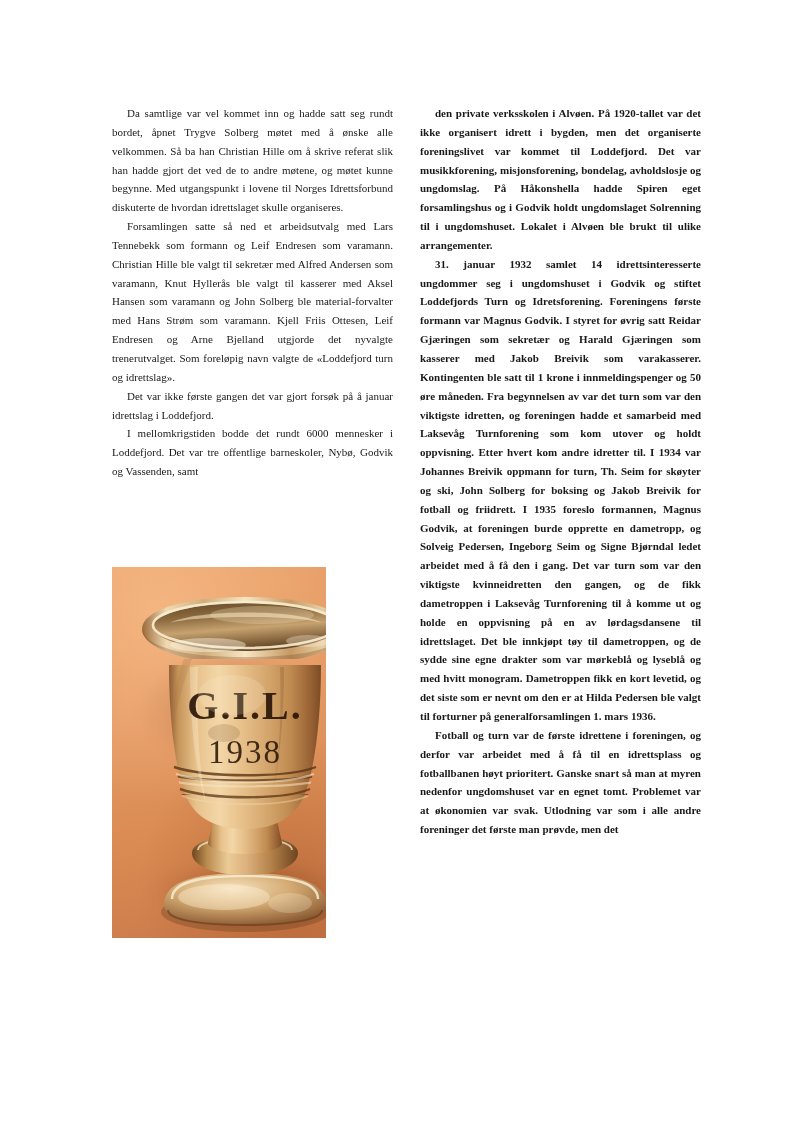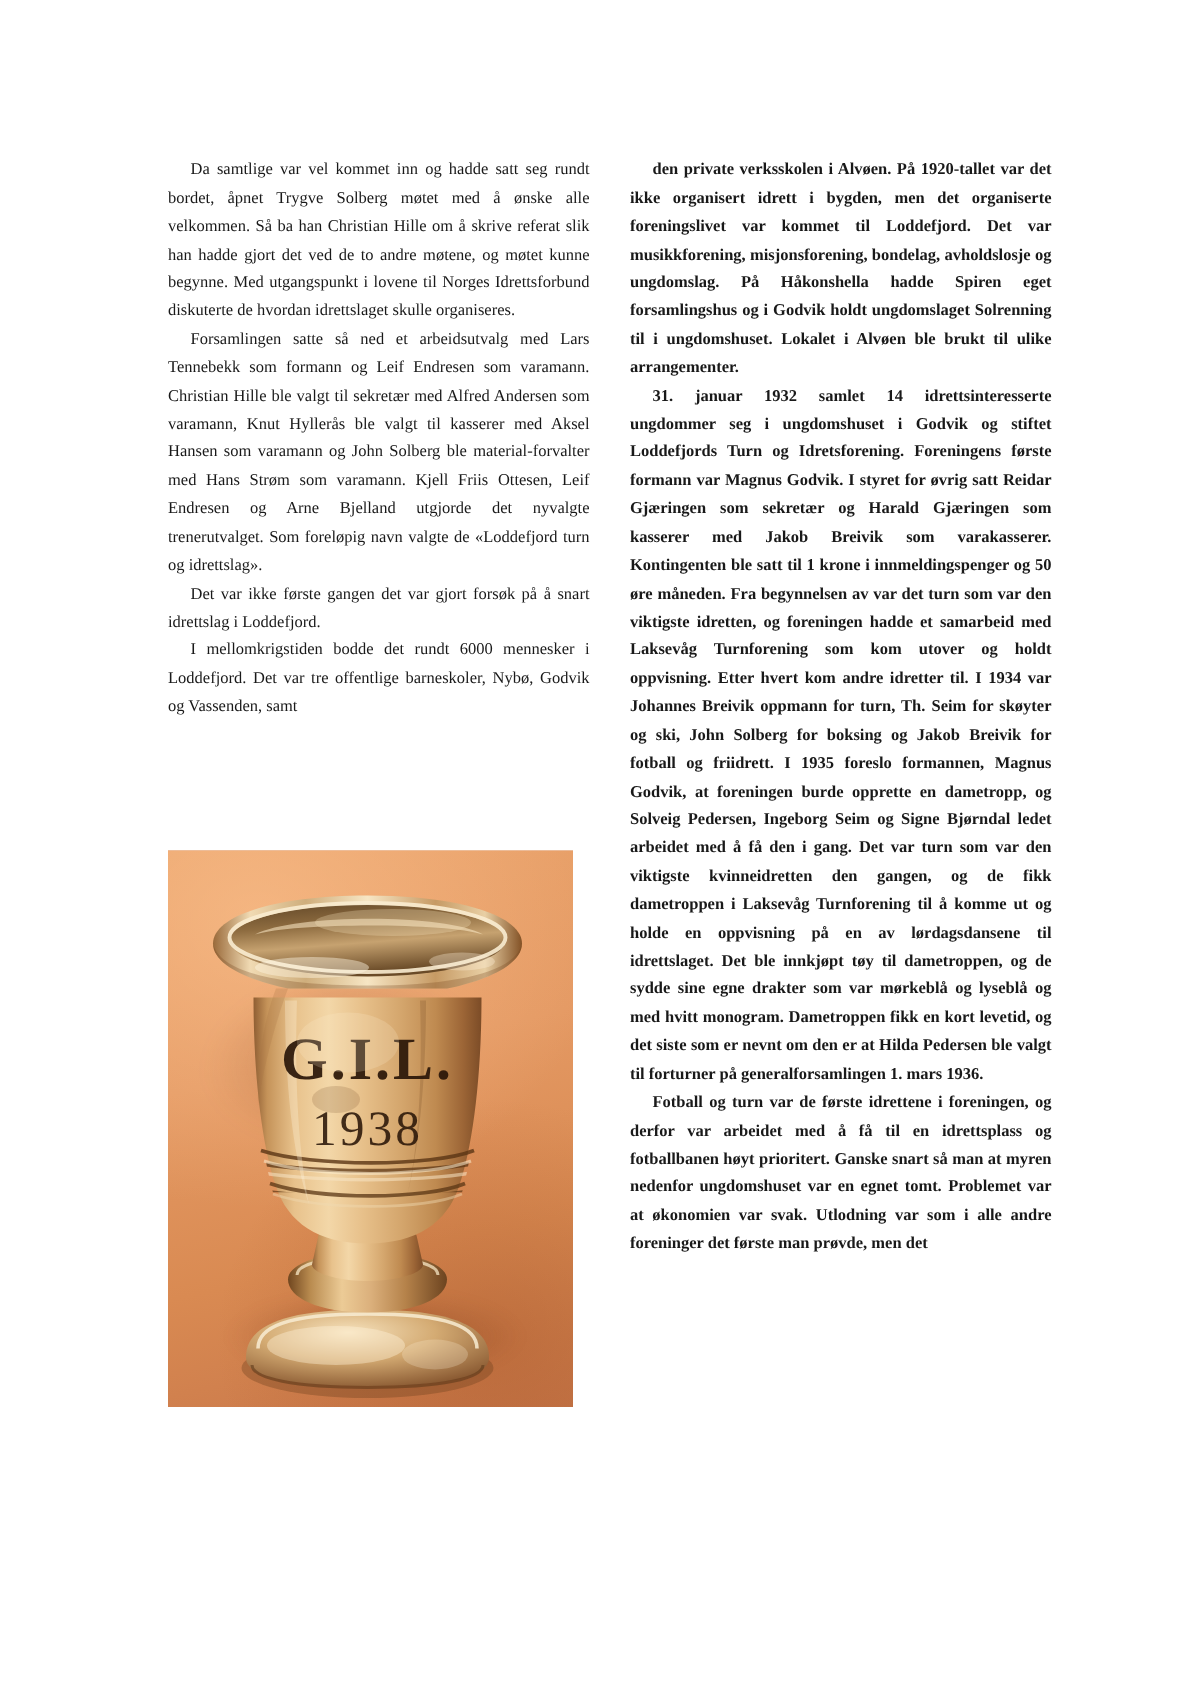--- a/index.html
+++ b/index.html
@@ -47,21 +47,21 @@
 
   
   .figure {
     position: absolute;
     left: 112px;
     top: 567px;
     width: 270px;
   }
   .photo {
     position: relative;
-    width: 270px;
+    width: 214px;
     height: 371px;
     overflow: hidden;
     background: #d98a52;
   }
   .photo-bg {
     position: absolute;
     inset: 0;
     background:
       radial-gradient(ellipse 150% 90% at 22% 12%, rgba(255,200,150,0.55) 0%, rgba(255,190,140,0.0) 58%),
       radial-gradient(ellipse 110% 70% at 80% 88%, rgba(160,80,35,0.38) 0%, rgba(160,80,35,0.0) 62%),
@@ -113,21 +113,21 @@
   }
 </style>
 </head>
 <body>
 
 <div class="page">
 
   <div class="col col-left">
     <p class="first">Da samtlige var vel kommet inn og hadde satt seg rundt bordet, åpnet Trygve Solberg møtet med å ønske alle velkommen. Så ba han Christian Hille om å skrive referat slik han hadde gjort det ved de to andre møtene, og møtet kunne begynne. Med utgangspunkt i lovene til Norges Idrettsforbund diskuterte de hvordan idrettslaget skulle organiseres.</p>
     <p>Forsamlingen satte så ned et arbeidsutvalg med Lars Tennebekk som formann og Leif Endresen som varamann. Christian Hille ble valgt til sekretær med Alfred Andersen som varamann, Knut Hyllerås ble valgt til kasserer med Aksel Hansen som varamann og John Solberg ble material-forvalter med Hans Strøm som varamann. Kjell Friis Ottesen, Leif Endresen og Arne Bjelland utgjorde det nyvalgte trenerutvalget. Som foreløpig navn valgte de «Loddefjord turn og idrettslag».</p>
-    <p>Det var ikke første gangen det var gjort forsøk på å snart idrettslag i Loddefjord.</p>
+    <p>Det var ikke første gangen det var gjort forsøk på å januar idrettslag i Loddefjord.</p>
     <p>I mellomkrigstiden bodde det rundt 6000 mennesker i Loddefjord. Det var tre offentlige barneskoler, Nybø, Godvik og Vassenden, samt</p>
   </div>
 
   <div class="col col-right">
     <p class="first">den private verksskolen i Alvøen. På 1920-tallet var det ikke organisert idrett i bygden, men det organiserte foreningslivet var kommet til Loddefjord. Det var musikkforening, misjonsforening, bondelag, avholdslosje og ungdomslag. På Håkonshella hadde Spiren eget forsamlingshus og i Godvik holdt ungdomslaget Solrenning til i ungdomshuset. Lokalet i Alvøen ble brukt til ulike arrangementer.</p>
     <p>31. januar 1932 samlet 14 idrettsinteresserte ungdommer seg i ungdomshuset i Godvik og stiftet Loddefjords Turn og Idretsforening. Foreningens første formann var Magnus Godvik. I styret for øvrig satt Reidar Gjæringen som sekretær og Harald Gjæringen som kasserer med Jakob Breivik som varakasserer. Kontingenten ble satt til 1 krone i innmeldingspenger og 50 øre måneden. Fra begynnelsen av var det turn som var den viktigste idretten, og foreningen hadde et samarbeid med Laksevåg Turnforening som kom utover og holdt oppvisning. Etter hvert kom andre idretter til. I 1934 var Johannes Breivik oppmann for turn, Th. Seim for skøyter og ski, John Solberg for boksing og Jakob Breivik for fotball og friidrett. I 1935 foreslo formannen, Magnus Godvik, at foreningen burde opprette en dametropp, og Solveig Pedersen, Ingeborg Seim og Signe Bjørndal ledet arbeidet med å få den i gang. Det var turn som var den viktigste kvinneidretten den gangen, og de fikk dametroppen i Laksevåg Turnforening til å komme ut og holde en oppvisning på en av lørdagsdansene til idrettslaget. Det ble innkjøpt tøy til dametroppen, og de sydde sine egne drakter som var mørkeblå og lyseblå og med hvitt monogram. Dametroppen fikk en kort levetid, og det siste som er nevnt om den er at Hilda Pedersen ble valgt til forturner på generalforsamlingen 1. mars 1936.</p>
     <p>Fotball og turn var de første idrettene i foreningen, og derfor var arbeidet med å få til en idrettsplass og fotballbanen høyt prioritert. Ganske snart så man at myren nedenfor ungdomshuset var en egnet tomt. Problemet var at økonomien var svak. Utlodning var som i alle andre foreninger det første man prøvde, men det</p>
   </div>
 
   <div class="figure">

